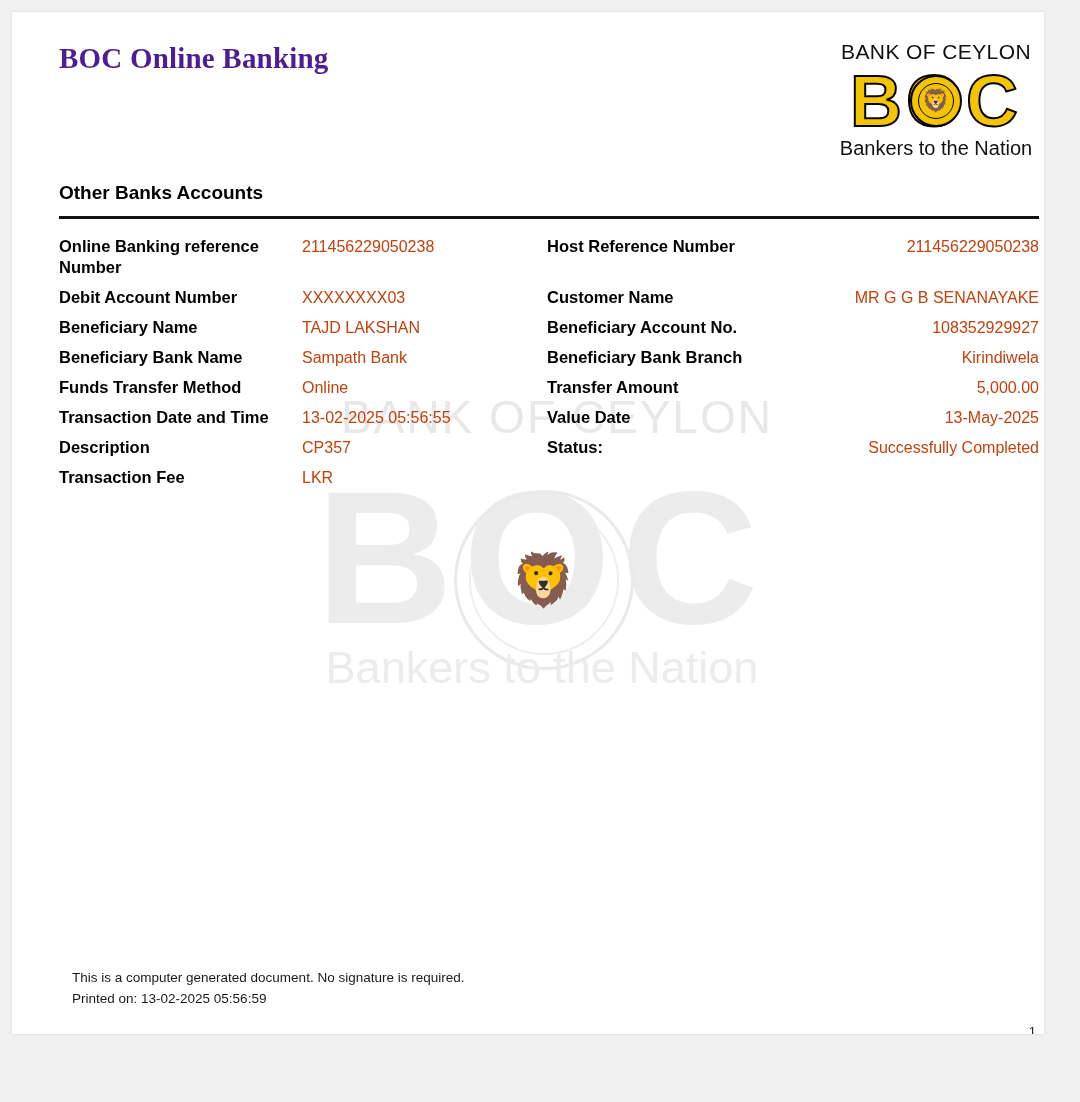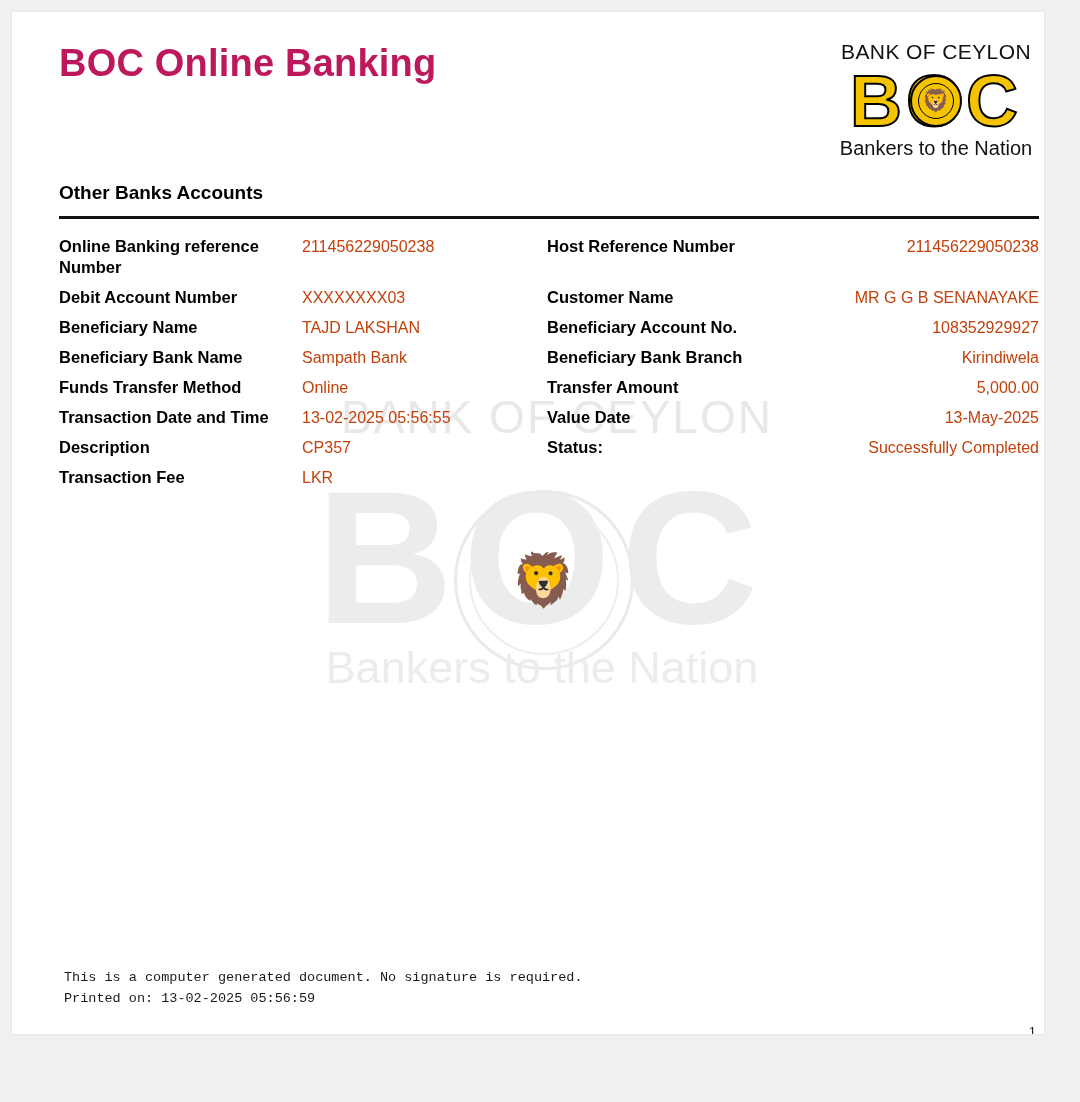--- a/index.html
+++ b/index.html
@@ -102,24 +102,25 @@
   }
   
   .header {
     position: relative;
     z-index: 2;
   }
   .doc-title {
     position: absolute;
     left: 47px;
     top: 30px;
-    font-size: 38px;
+    font-size: 29px;
     font-weight: bold;
-    color: #be185d;
+    color: #4c1d95;
     letter-spacing: 0.2px;
+    font-family: Liberation Serif, serif;
   }
   .logo-block {
     position: absolute;
     right: 3px;
     top: 28px;
     width: 210px;
     text-align: center;
   }
   .logo-top-text {
     font-size: 21px;
@@ -227,24 +228,23 @@
   .cell.right .lbl { width: 243px; flex: none; }
   .val {
     font-size: 16px;
     color: #c2410c;
     line-height: 21px;
     font-family: "Liberation Sans", sans-serif;
   }
   
   .footer {
     position: absolute;
-    left: 52px;
+    left: 60px;
     top: 955px;
     z-index: 2;
-    font-family: Liberation Mono, monospace;
   }
   .footer div {
     font-size: 13.5px;
     color: #1a1a1a;
     line-height: 21px;
   }
   .page-num {
     position: absolute;
     right: 8px;
     top: 1020px;

